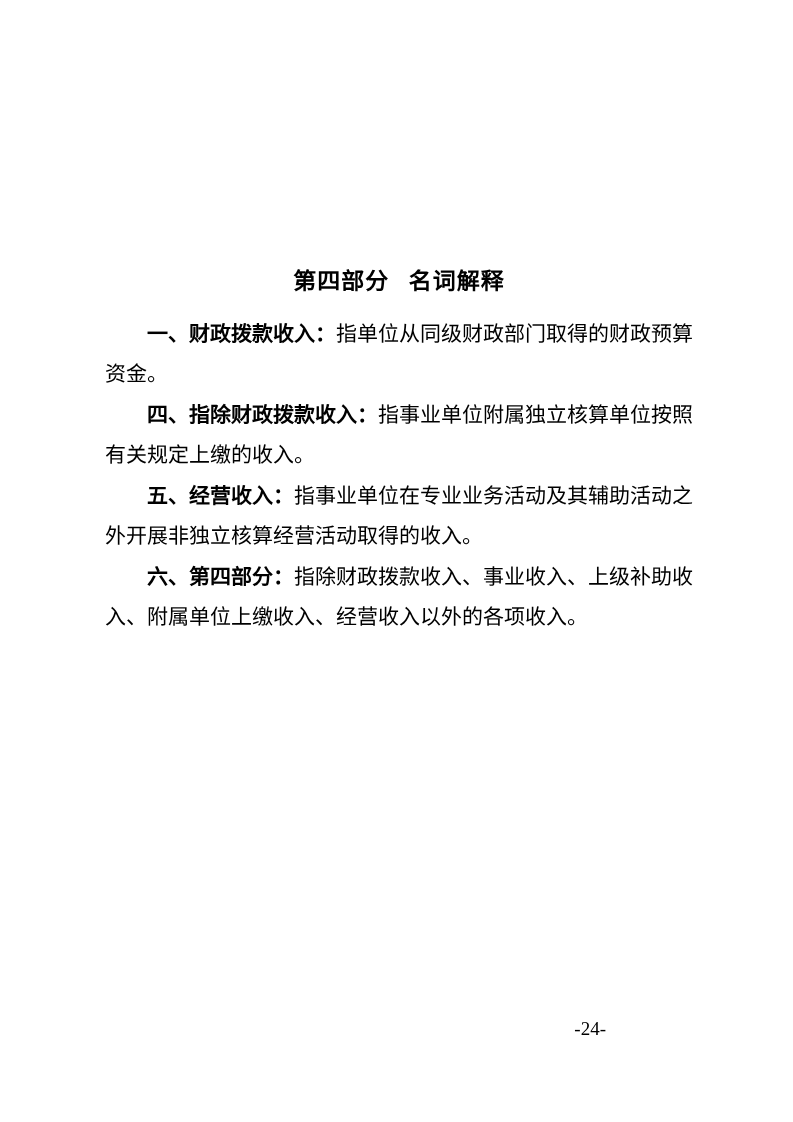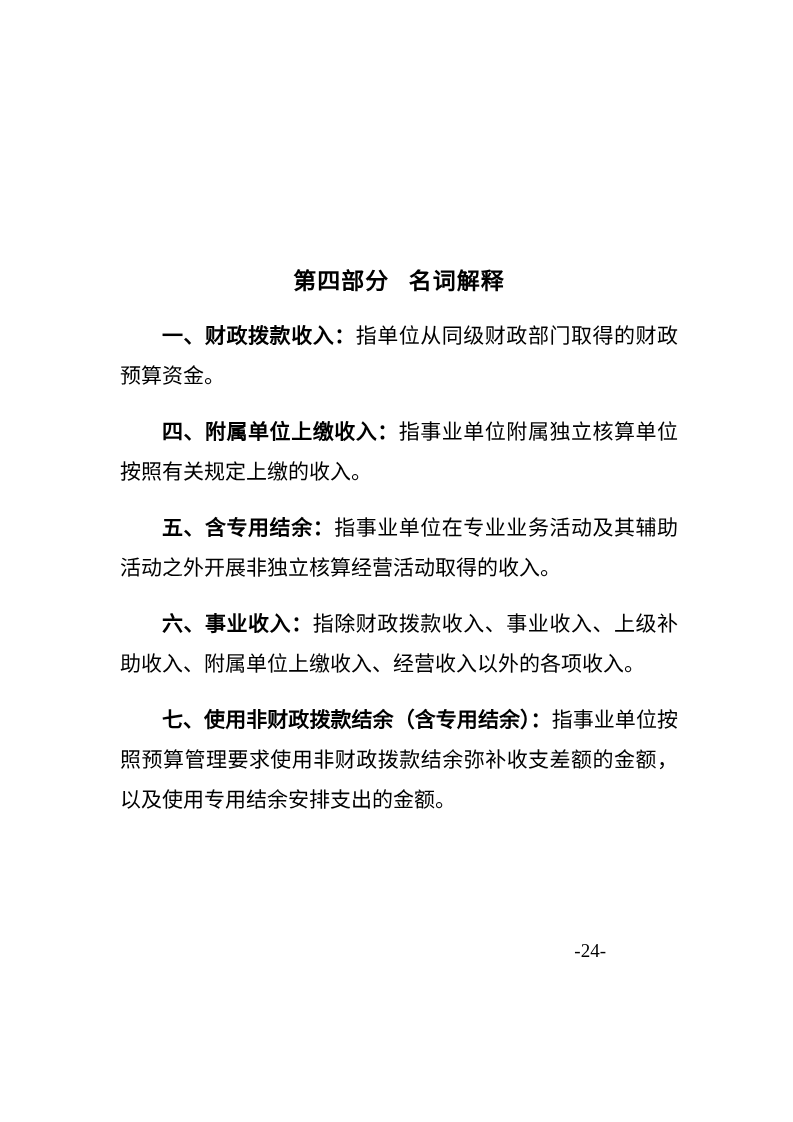--- a/index.html
+++ b/index.html
@@ -28,54 +28,53 @@
     font-family: "Liberation Sans", "DejaVu Sans", sans-serif;
     font-size: 23px;
     font-weight: 700;
     line-height: 38px;
     text-align: center;
     letter-spacing: 1px;
     word-spacing: 12px;
     margin: 0 0 14px 0;
   }
   .def-item {
-    margin: 16px;
+    margin: 1px;
     font-size: 21px;
     line-height: 40px;
     text-indent: 2em;
     text-align: justify;
     text-justify: inter-ideograph;
   }
   .def-term {
     font-weight: 700;
   }
   .page-number {
     position: absolute;
-    top: 939px;
+    top: 1017px;
     right: 100px;
     font-size: 19px;
     line-height: 24px;
     font-family: "Liberation Serif", "DejaVu Serif", serif;
   }
 </style>
 </head>
 <body>
 
 <div class="page">
   <div class="content">
     <h1 class="doc-title">第四部分 名词解释</h1>
 
     <p class="def-item"><span class="def-term">一、财政拨款收入：</span><span>指单位从同级财政部门取得的财政预算资金。</span></p>
 
 
 
-    <p class="def-item"><span class="def-term">四、附属单位上缴收入：</span><span>指事业单位附属独立核算单位按照有关规定上缴的收入。</span></p>
+    <p class="def-item"><span class="def-term">四、指除财政拨款收入：</span><span>指事业单位附属独立核算单位按照有关规定上缴的收入。</span></p>
 
-    <p class="def-item"><span class="def-term">五、含专用结余：</span><span>指事业单位在专业业务活动及其辅助活动之外开展非独立核算经营活动取得的收入。</span></p>
+    <p class="def-item"><span class="def-term">五、经营收入：</span><span>指事业单位在专业业务活动及其辅助活动之外开展非独立核算经营活动取得的收入。</span></p>
 
-    <p class="def-item"><span class="def-term">六、事业收入：</span><span>指除财政拨款收入、事业收入、上级补助收入、附属单位上缴收入、经营收入以外的各项收入。</span></p>
+    <p class="def-item"><span class="def-term">六、第四部分：</span><span>指除财政拨款收入、事业收入、上级补助收入、附属单位上缴收入、经营收入以外的各项收入。</span></p>
 
-    <p class="def-item"><span class="def-term">七、使用非财政拨款结余（含专用结余）：</span><span>指事业单位按照预算管理要求使用非财政拨款结余弥补收支差额的金额，以及使用专用结余安排支出的金额。</span></p>
 
   </div>
 
   <div class="page-number">-24-</div>
 </div>
 
 </body></html>

